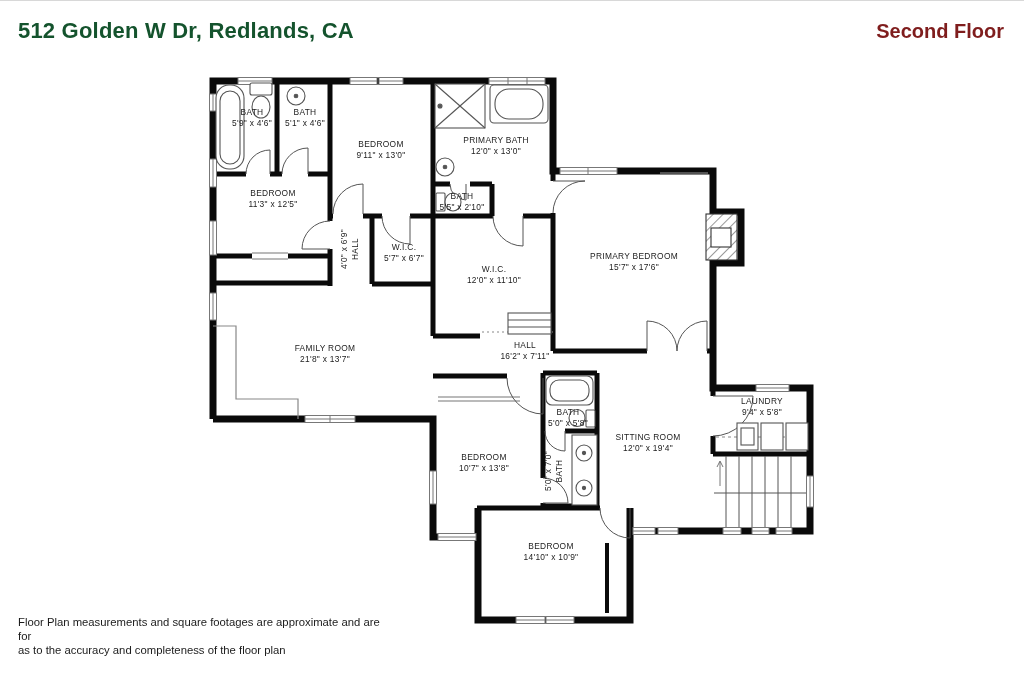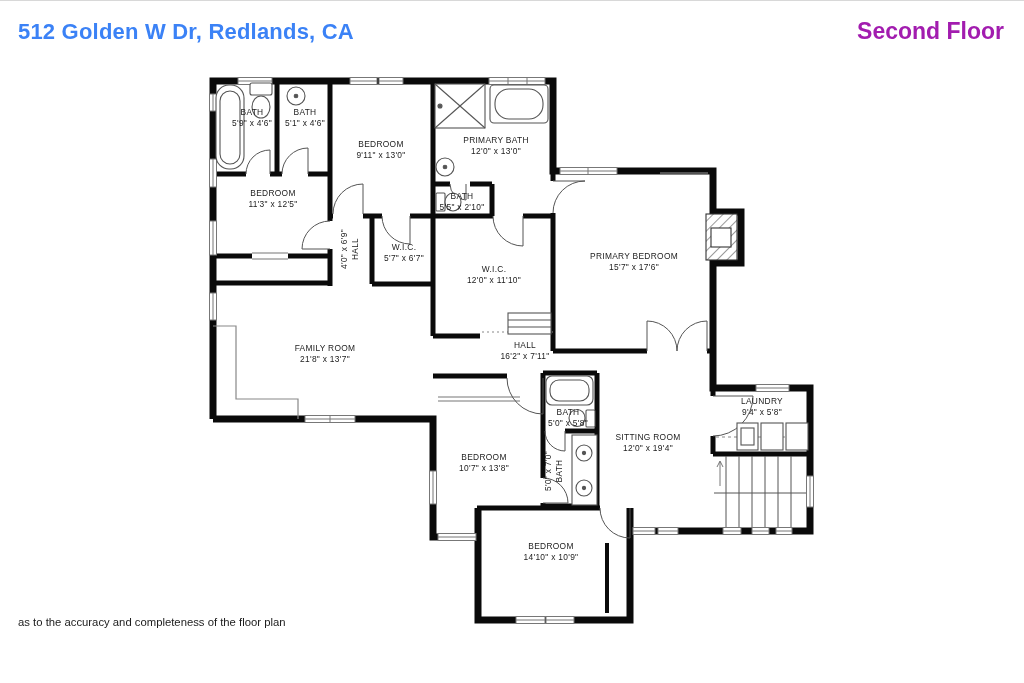--- a/index.html
+++ b/index.html
@@ -1,22 +1,22 @@
 <!DOCTYPE html>
 <html><head>
 <meta charset="utf-8">
 <style>
   html,body{margin:0;padding:0;background:#fff;}
   body{width:1024px;height:683px;position:relative;overflow:hidden;
        font-family:"Liberation Sans",sans-serif;color:#111;}
   .top-hairline{position:absolute;top:0;left:0;width:1024px;height:1px;background:#d8d8d8;}
   .header{position:absolute;top:18px;left:18px;right:20px;display:flex;
           justify-content:space-between;align-items:baseline;}
-  .address{font-size:22px;font-weight:bold;letter-spacing:.2px;color:#3b82f6;}
-  .floor-label{font-size:23px;font-weight:bold;color:#a21caf;}
+  .address{font-size:22px;font-weight:bold;letter-spacing:.2px;color:#14532d;}
+  .floor-label{font-size:20px;font-weight:bold;color:#7f1d1d;}
   .plan-wrap{position:absolute;top:16px;left:0;width:1024px;height:683px;}
   .footer{position:absolute;left:18px;top:615px;width:370px;
           font-size:11.3px;line-height:14.2px;color:#1b1b1b;}
   svg text{font-family:"Liberation Sans",sans-serif;}
 </style>
 </head>
 <body>
 
 <div class="top-hairline"></div>
 
@@ -337,14 +337,15 @@
         </g>
         <g>
           <text x="551" y="533" text-anchor="middle" fill="#222222" font-size="8.4" letter-spacing="0.3">BEDROOM</text>
           <text x="551" y="544" text-anchor="middle" fill="#222222" font-size="8.4" letter-spacing="0.3">14'10" x 10'9"</text>
         </g>
       </g>
 </svg>
 </div>
 
 <div class="footer">
+  <div>Floor Plan measurements and square footages are approximate and are for</div>
   <div>as to the accuracy and completeness of the floor plan</div>
 </div>
 
 </body></html>

